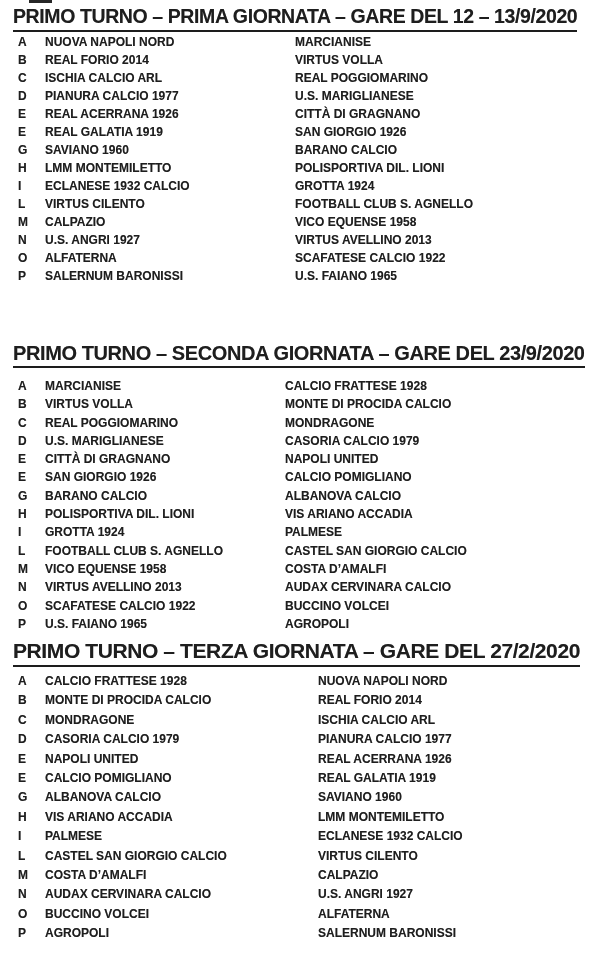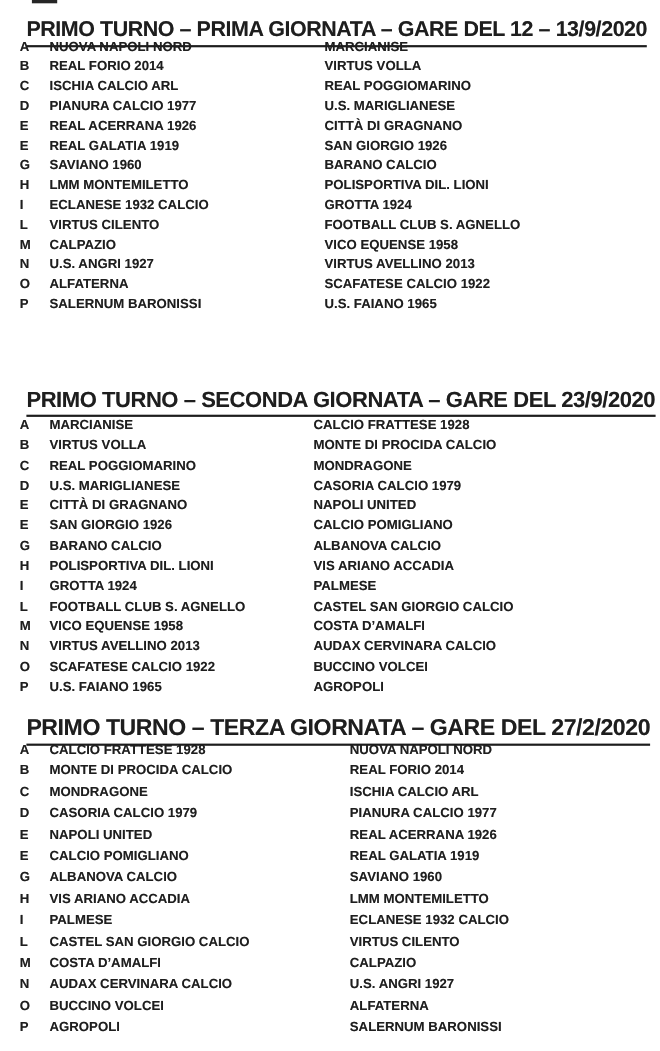--- a/index.html
+++ b/index.html
@@ -24,21 +24,21 @@
     top: 0;
     width: 23px;
     height: 3px;
     background: #262626;
   }
   .giornata { position: absolute; left: 0; width: 100%; }
   .sec-title {
     position: absolute;
     left: 8px;
     top: 0;
-    margin: 16px;
+    margin: 5px;
     white-space: nowrap;
     letter-spacing: -0.4px;
     line-height: 1.12;
     font-weight: bold;
   }
   .sec-title .title-text {
     display: inline-block;
     border-bottom: 2.5px solid #1d1d1d;
     padding-bottom: 2px;
   }

